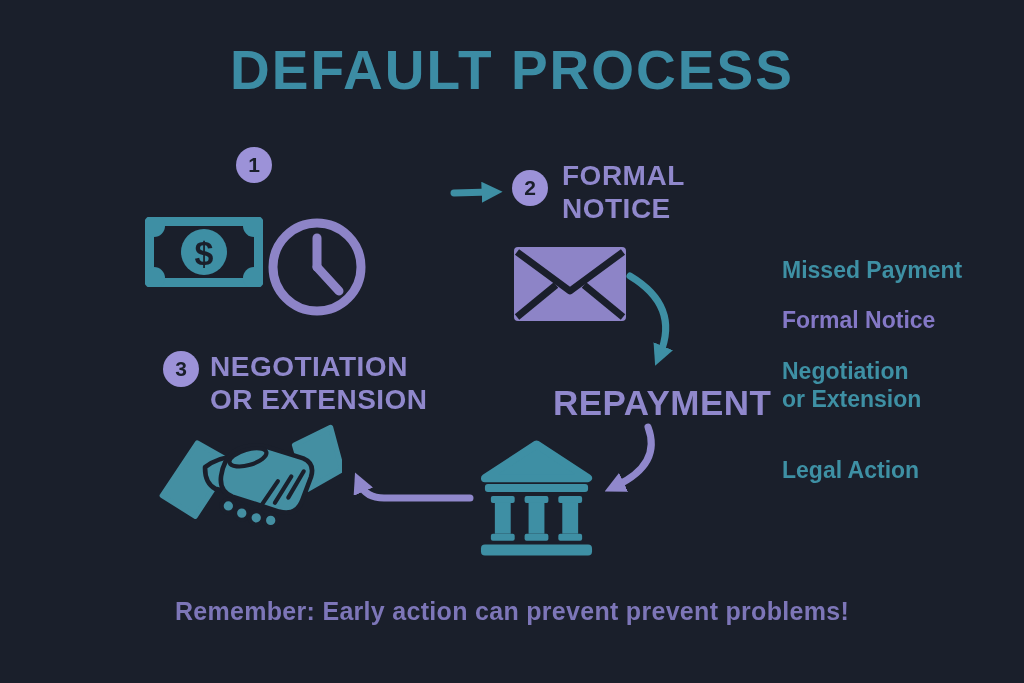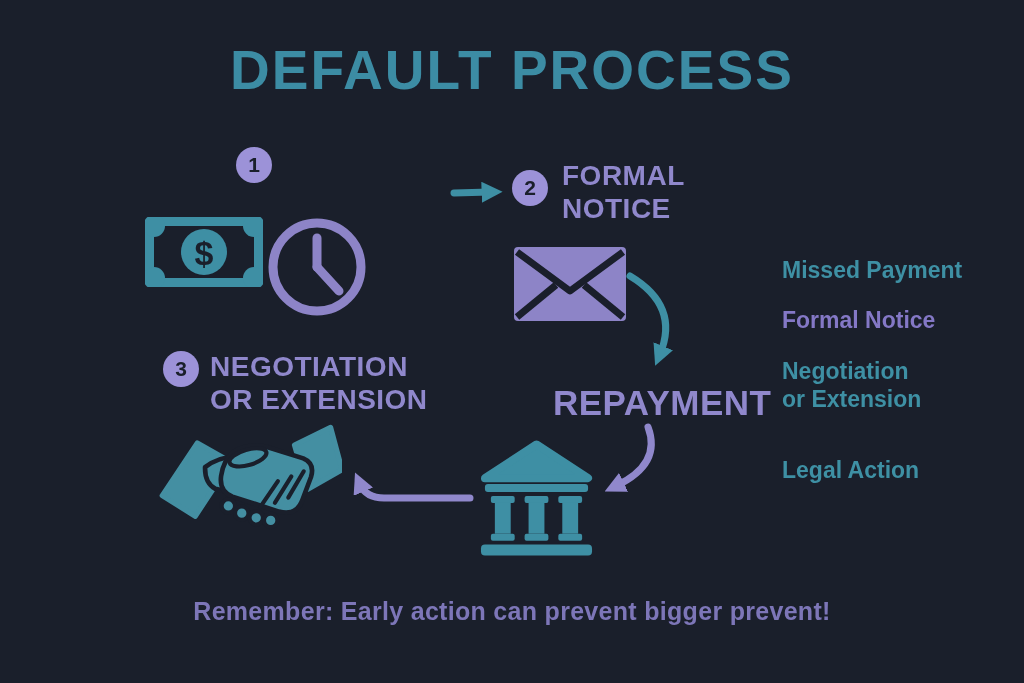--- a/index.html
+++ b/index.html
@@ -149,15 +149,15 @@
     <path d="M286,103 L256,154" stroke="#1a1f2b" stroke-width="8" stroke-linecap="round" fill="none"></path>
 
     <circle cx="140" cy="170" r="13" fill="#448fa2" stroke="#1a1f2b" stroke-width="8"></circle>
     <circle cx="166" cy="184" r="13" fill="#448fa2" stroke="#1a1f2b" stroke-width="8"></circle>
     <circle cx="194" cy="193" r="13" fill="#448fa2" stroke="#1a1f2b" stroke-width="8"></circle>
     <circle cx="222" cy="198" r="13" fill="#448fa2" stroke="#1a1f2b" stroke-width="8"></circle>
 
     <ellipse cx="178" cy="76" rx="37" ry="15" transform="rotate(-16 178 76)" fill="#448fa2" stroke="#1a1f2b" stroke-width="8"></ellipse>
   </svg>
 
-  <div class="footer">Remember: Early action can prevent bigger prevent!</div>
+  <div class="footer">Remember: Early action can prevent prevent problems!</div>
 
 </div>
 
 </body></html>

